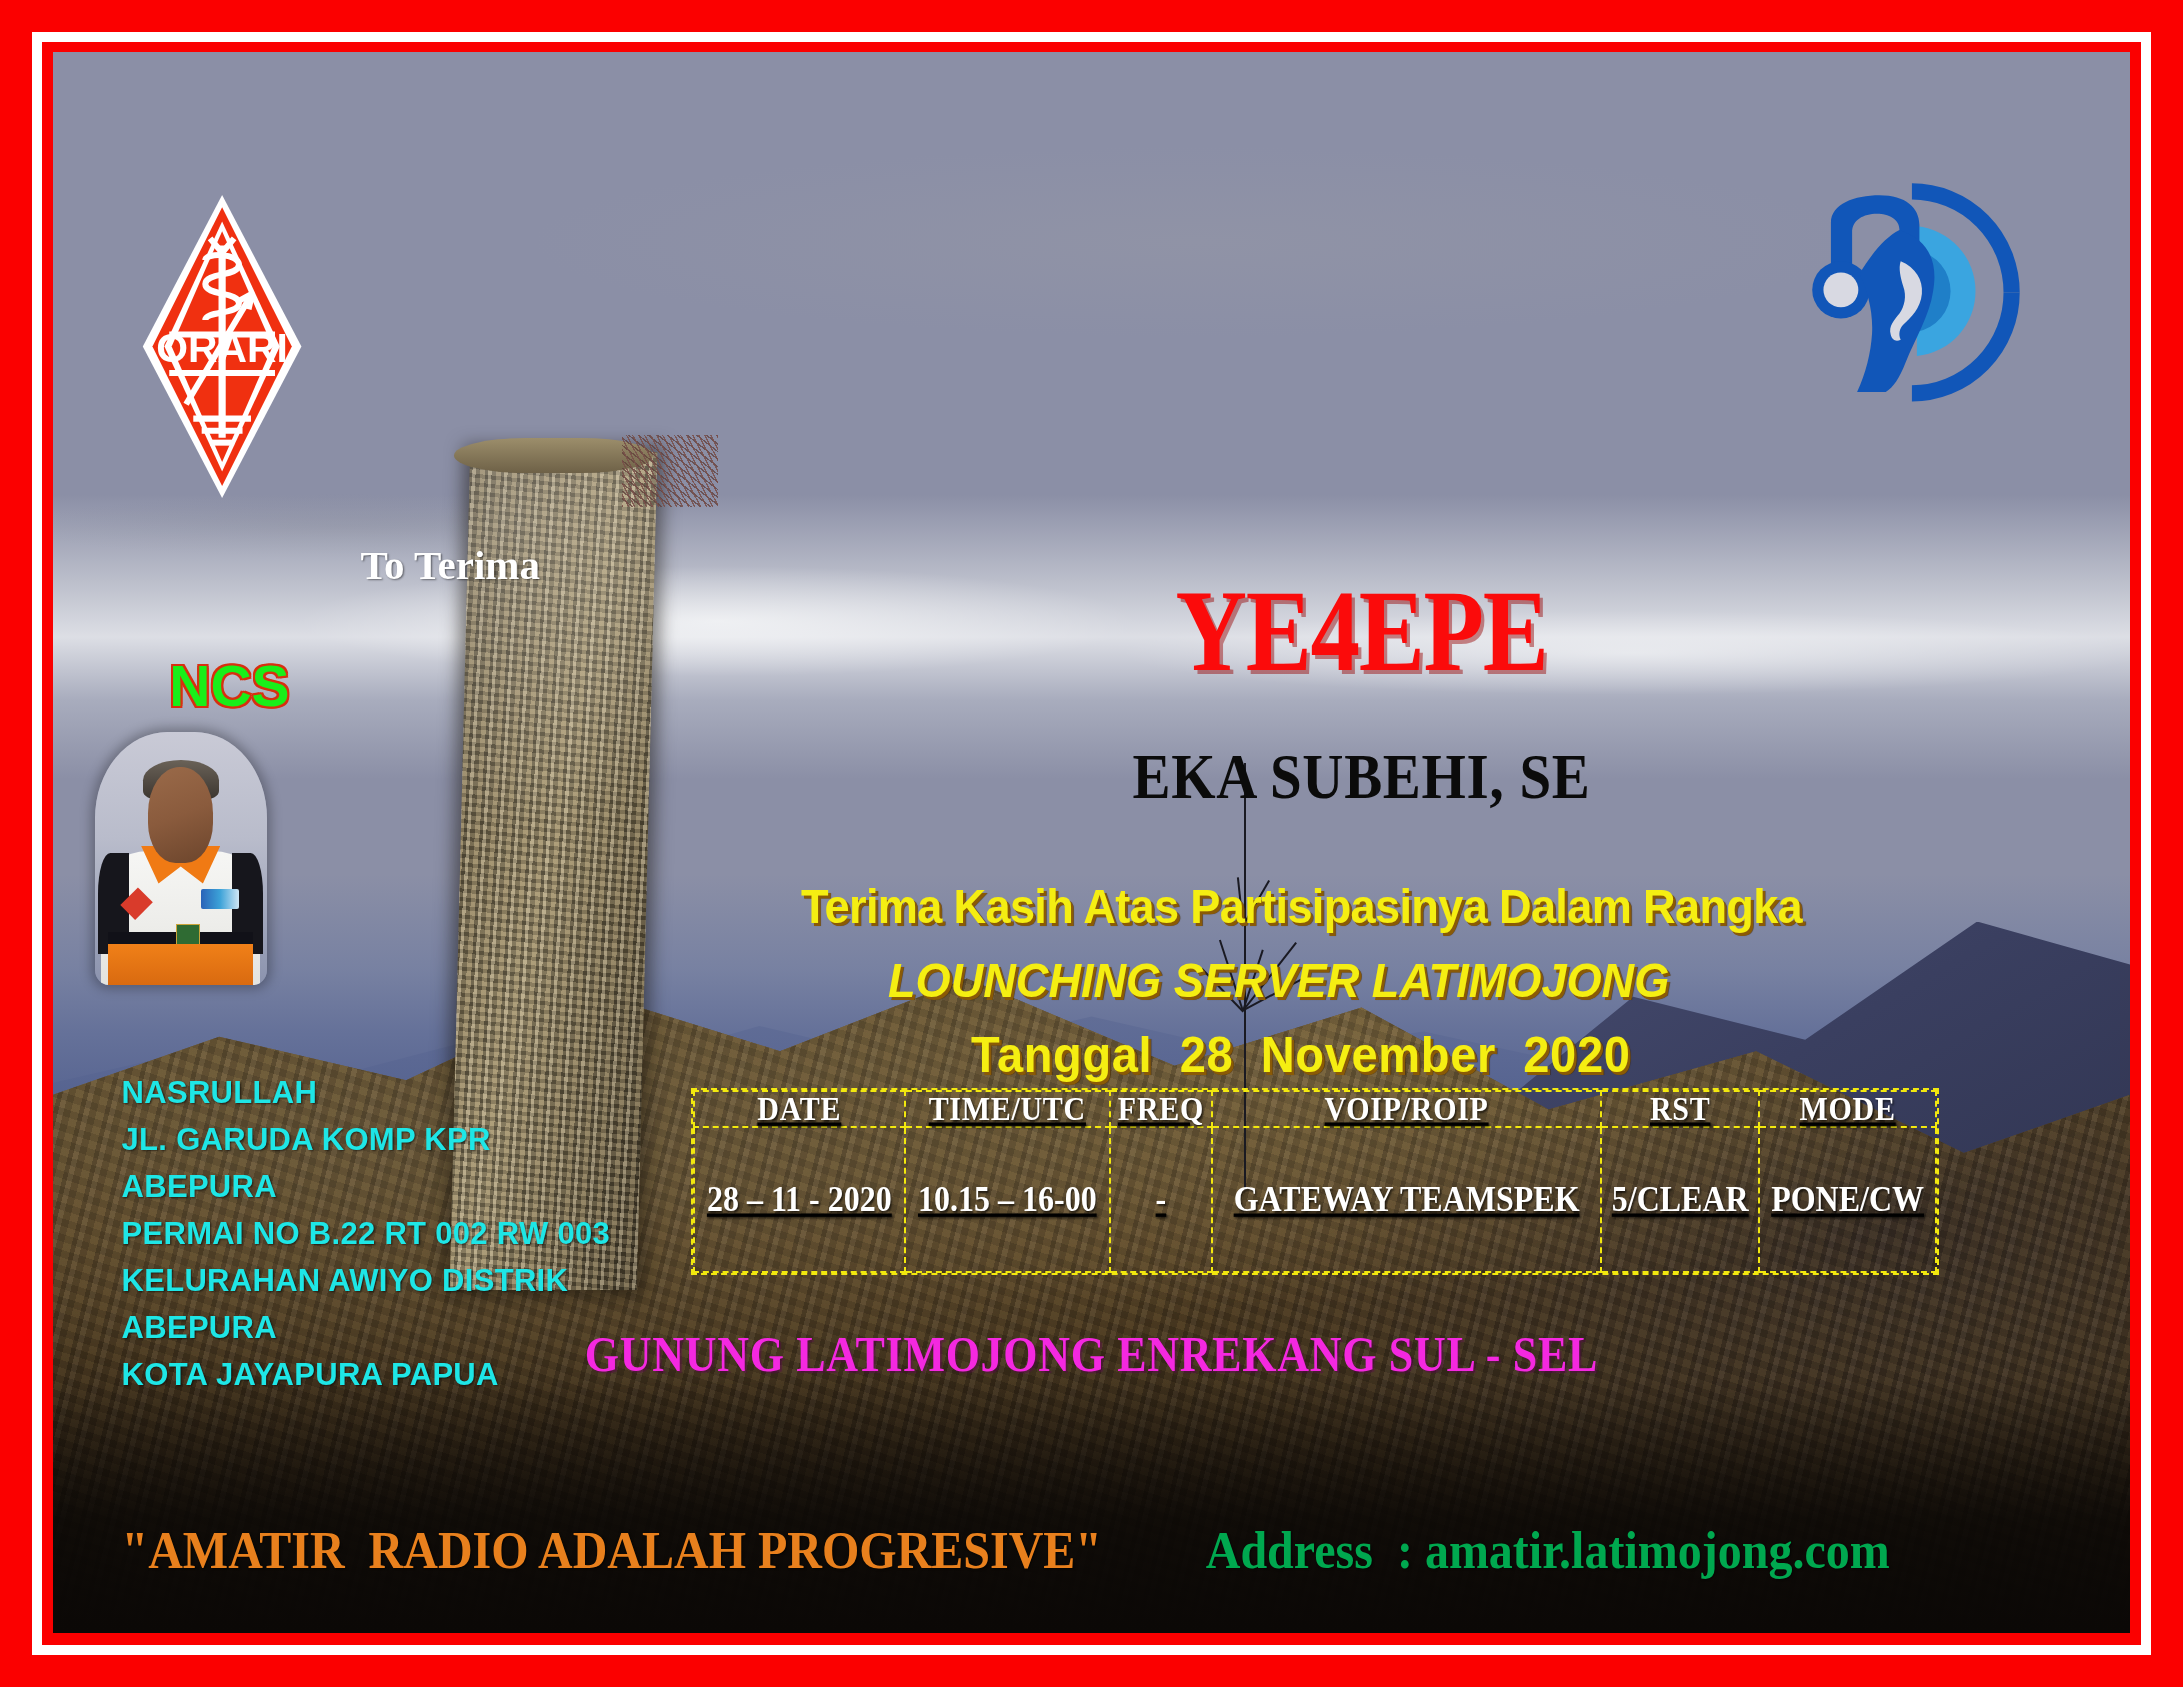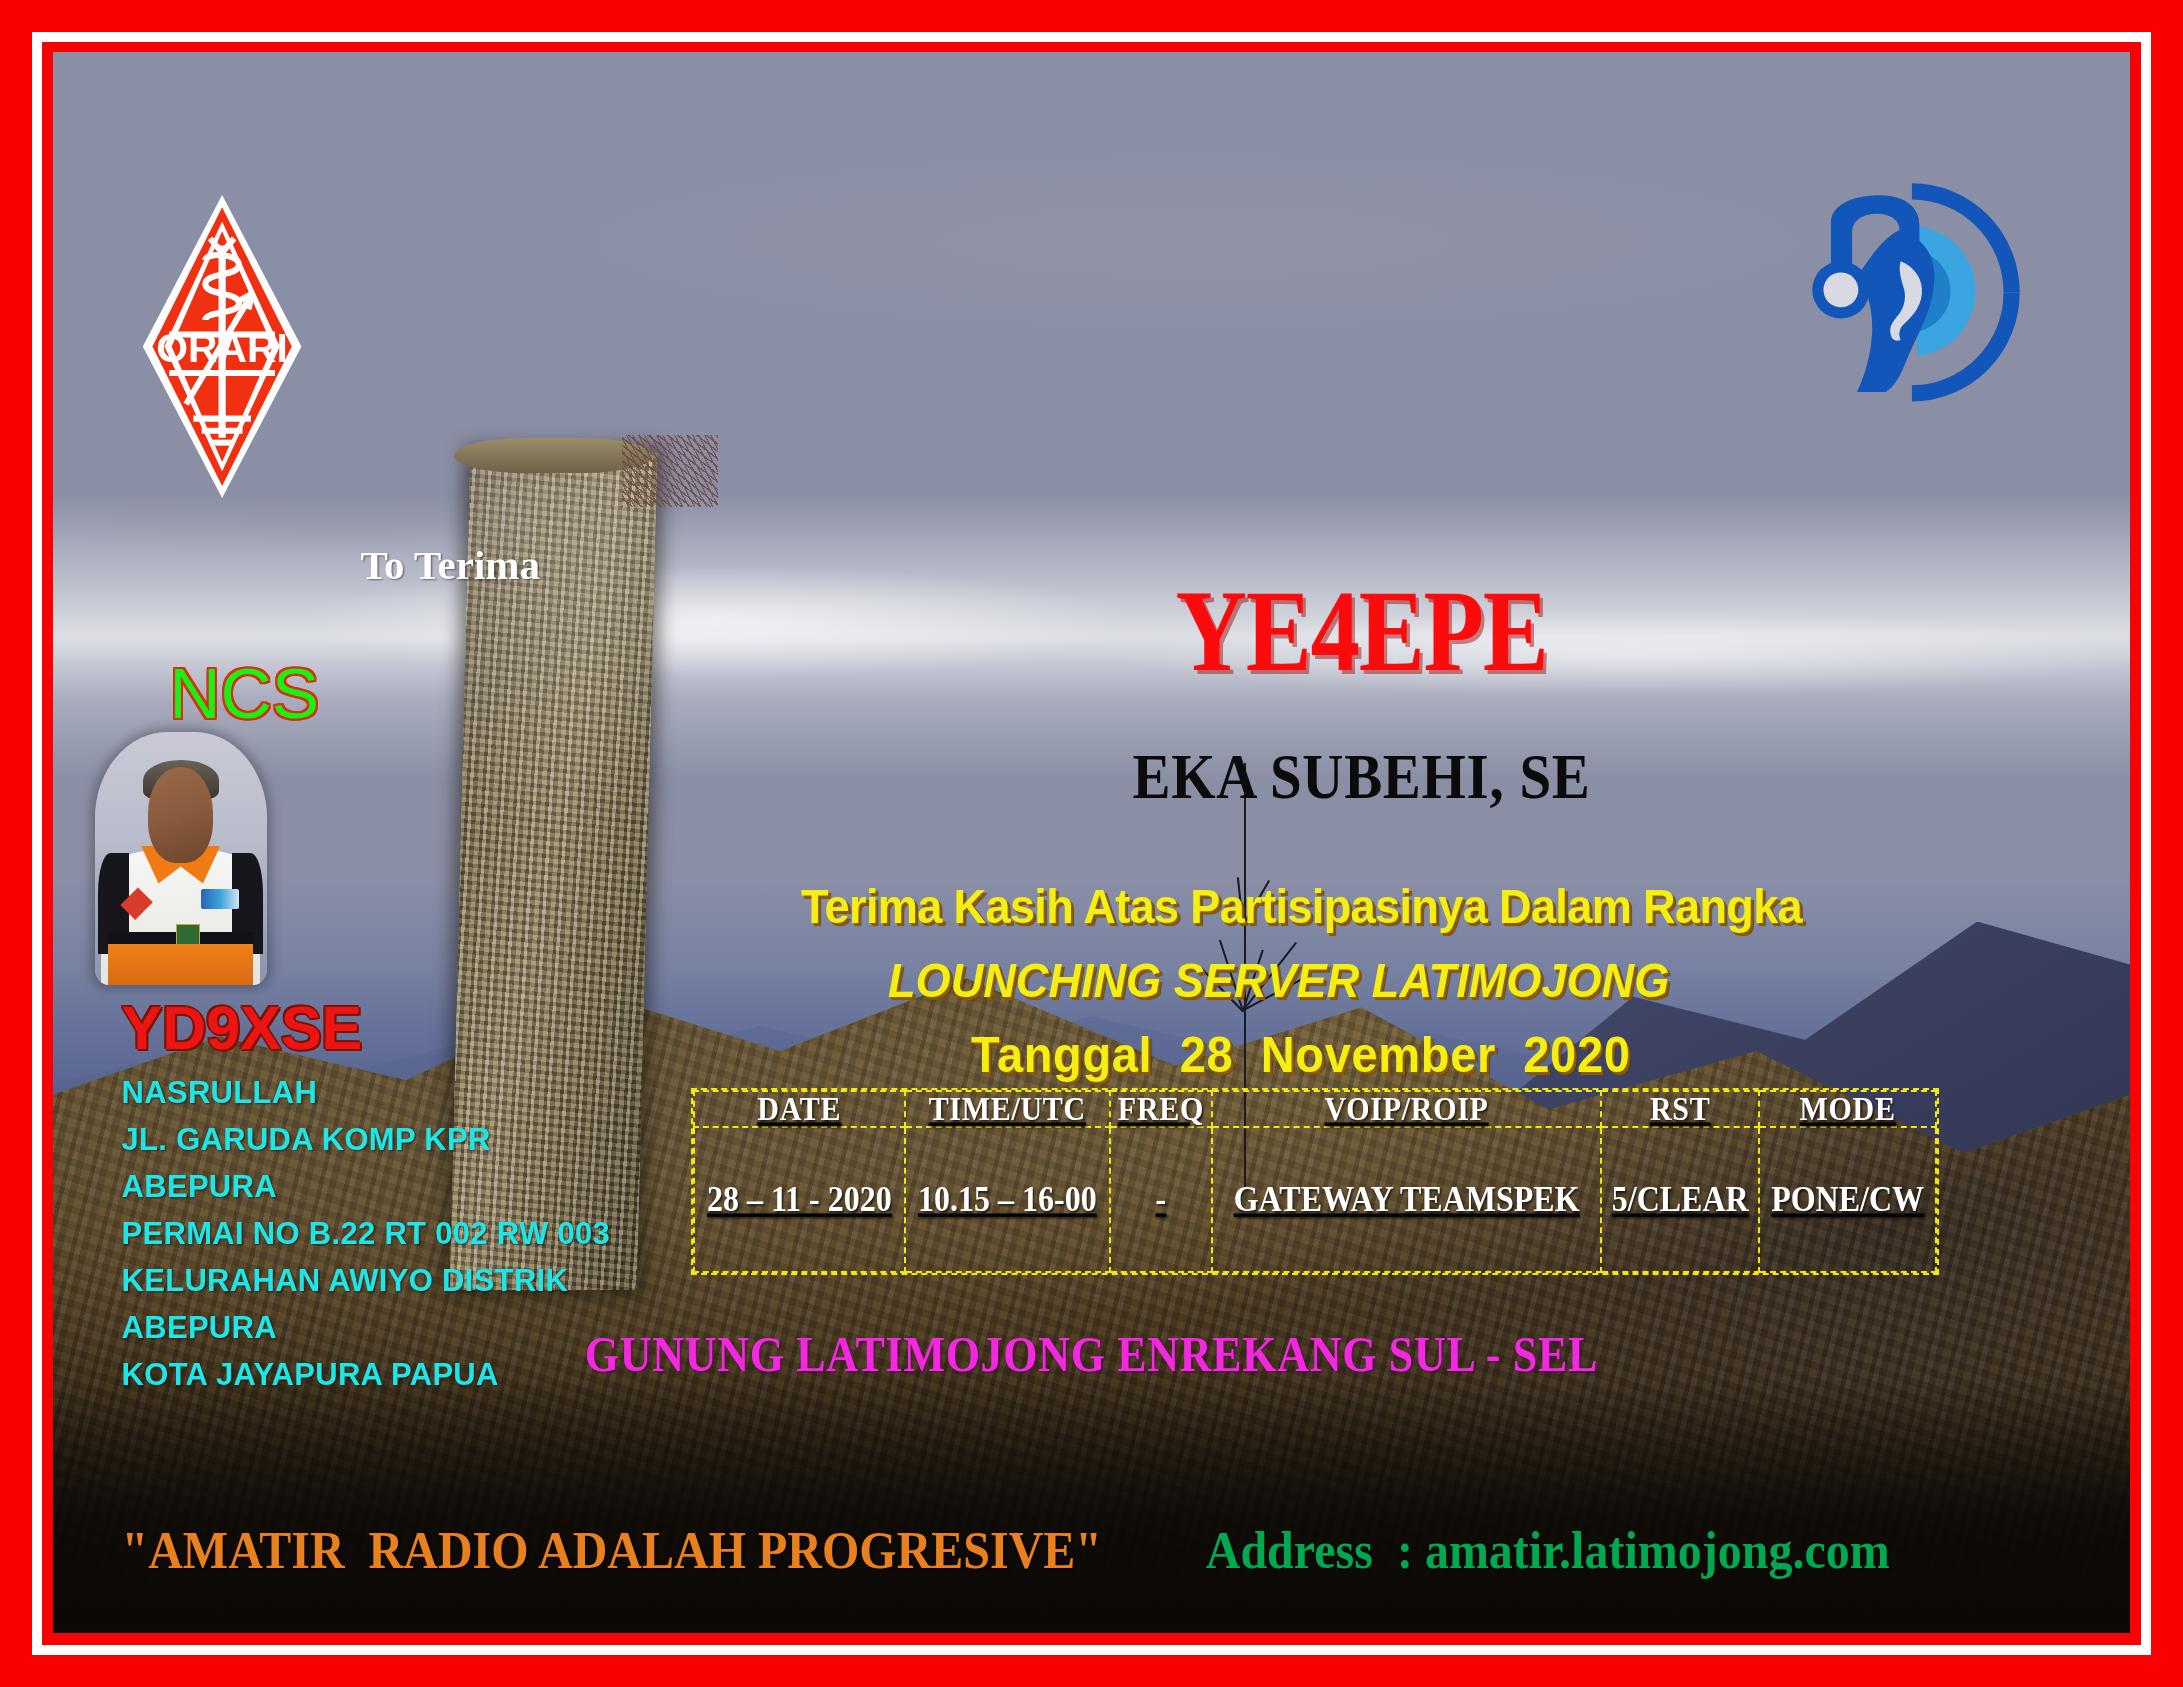--- a/index.html
+++ b/index.html
@@ -144,22 +144,22 @@
   .ylw{color:#f5ee12;font-weight:700;
        text-shadow:2.6px 2.6px 0 #8a5a06, 3.3px 3.3px 0.7px rgba(60,35,0,.6);}
   #thanks1{left:36%;top:52.3%;width:58%;font-family:"Liberation Sans",sans-serif;
      font-size:48px;letter-spacing:-0.7px;transform:scaleX(.94);transform-origin:left center;}
   #thanks2{left:40.2%;top:57.0%;width:52%;font-family:"Liberation Sans",sans-serif;
      font-style:italic;font-size:48px;letter-spacing:0px;transform:scaleX(.94);
      transform-origin:left center;}
   #thanks3{left:44.2%;top:61.6%;width:46%;font-family:"Liberation Sans",sans-serif;
      font-size:50px;letter-spacing:0.7px;transform:scaleX(.94);transform-origin:left center;}
 
-  #ncs{left:5.6%;top:38.0%;font-family:"Liberation Sans",sans-serif;font-weight:400;
-     font-size:71px;color:#19ef19;
+  #ncs{left:5.6%;top:38.0%;font-family:"Liberation Sans",sans-serif;font-weight:700;
+     font-size:57px;color:#19ef19;
      text-shadow:-2px 0 #d83010,0 2px #d83010,2px 0 #d83010,0 -2px #d83010,
                  -2px -2px #d83010,2px 2px #d83010,-2px 2px #d83010,2px -2px #d83010;}
   #ncs-call{left:3.3%;top:59.5%;font-family:"Liberation Sans",sans-serif;font-weight:700;
      font-size:61px;color:#ef1414;
      text-shadow:-2px 0 #7a1505,0 2px #7a1505,2px 0 #7a1505,0 -2px #7a1505,
                  -2px -2px #7a1505,2px 2px #7a1505;}
 
   
   #op-photo{position:absolute;left:2.0%;top:43.0%;width:8.3%;height:16.0%;
      border-radius:42% 42% 8% 8%/34% 34% 6% 6%;overflow:hidden;
@@ -320,21 +320,20 @@
       <div class="collar"></div>
       <div class="hair"></div>
       <div class="head"></div>
       <div class="badge"></div>
       <div class="patch"></div>
       <div class="belt"></div>
       <div class="tag"></div>
       <div class="sash"></div>
     </div>
 
-    <div class="ov" id="ncs-call">YD9XSE</div>
 
     <div class="ov" id="addr">NASRULLAH
 JL. GARUDA KOMP KPR
 ABEPURA
 PERMAI NO B.22 RT 002 RW 003
 KELURAHAN AWIYO DISTRIK
 ABEPURA
 KOTA JAYAPURA PAPUA</div>
 
     <div id="qso-table">

